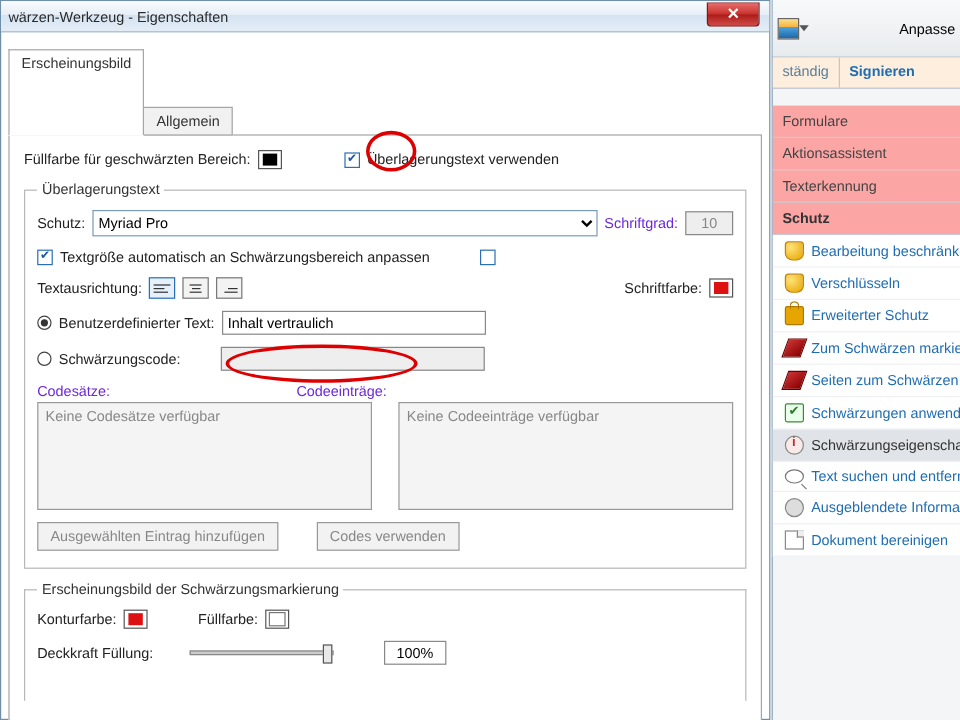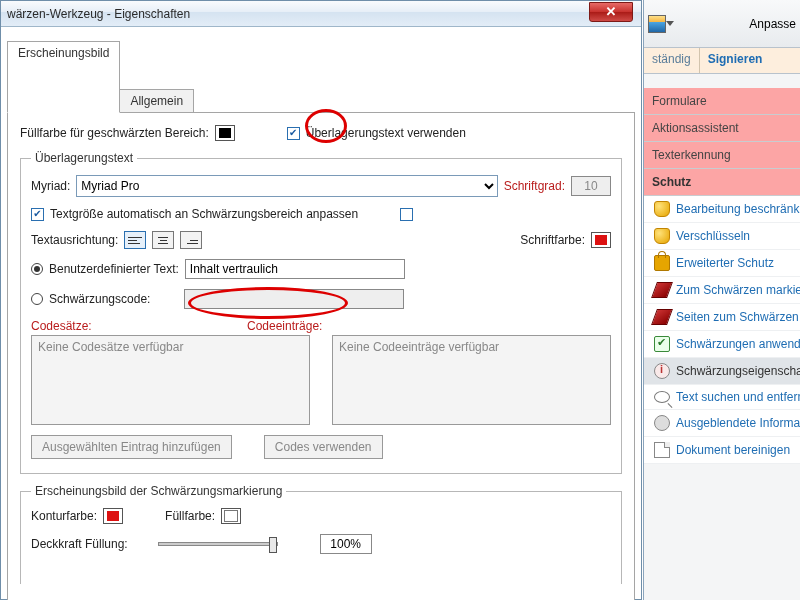--- a/index.html
+++ b/index.html
@@ -39,21 +39,21 @@
 
   .alignbtn { width:22px; height:18px; border:1px solid #777; background:#f3f3f3; display:inline-flex; flex-direction:column; justify-content:center; gap:2px; padding:2px 3px; cursor:pointer; }
   .alignbtn span { height:1px; background:#333; display:block; }
   .alignbtn.left span:nth-child(2){width:60%;} .alignbtn.left span:nth-child(3){width:80%;}
   .alignbtn.center span{margin:0 auto; width:70%;} .alignbtn.center span:nth-child(2){width:50%;}
   .alignbtn.right span{margin-left:auto;} .alignbtn.right span:nth-child(2){width:60%;} .alignbtn.right span:nth-child(3){width:80%;}
   .alignbtn.sel { border:1px solid #2a6fb0; background:#e6f0fa; }
 
   .listbox { border:1px solid #999; height:90px; background:#f4f4f4; color:#888; padding:4px 6px; flex:1; }
   .btn { border:1px solid #999; background:#f2f2f2; color:#888; padding:4px 10px; cursor:default; }
-  .disabled { color:#b91c1c; }
+  .disabled { color:#6d28d9; }
 
   .slider-track { width:120px; height:4px; background:#ccc; border:1px solid #888; position:relative; }
   .slider-thumb { position:absolute; top:-6px; left:110px; width:8px; height:16px; background:#e8e8e8; border:1px solid #555; cursor:pointer; }
 
   
   .anno { position:absolute; border:3px solid #d00; border-radius:50%; pointer-events:none; }
 
   
   .rightpanel { position:absolute; right:0; top:0; width:157px; height:600px; border-left:1px solid #8aa4bc; background:#f4f5f6; }
   .rp-top { height:48px; background:linear-gradient(#f8f9fa,#e8ebee); border-bottom:1px solid #b8c2cc; display:flex; align-items:center; justify-content:flex-end; gap:0; padding:0 4px; }
@@ -104,21 +104,21 @@
       <span class="swatch black"></span>
       <span style="width:40px"></span>
       <span class="checkbox checked"></span>
       <span class="label">Überlagerungstext verwenden</span>
     </div>
 
     <fieldset>
       <legend>Überlagerungstext</legend>
 
       <div class="row">
-        <span class="label">Myriad:</span>
+        <span class="label">Schutz:</span>
         <select class="font">
           <option>Myriad Pro</option>
         </select>
         <span class="label disabled">Schriftgrad:</span>
         <input class="num" disabled="" value="10" style="">
       </div>
 
       <div class="row">
         <span class="checkbox checked"></span>
         <span class="label">Textgröße automatisch an Schwärzungsbereich anpassen</span>

